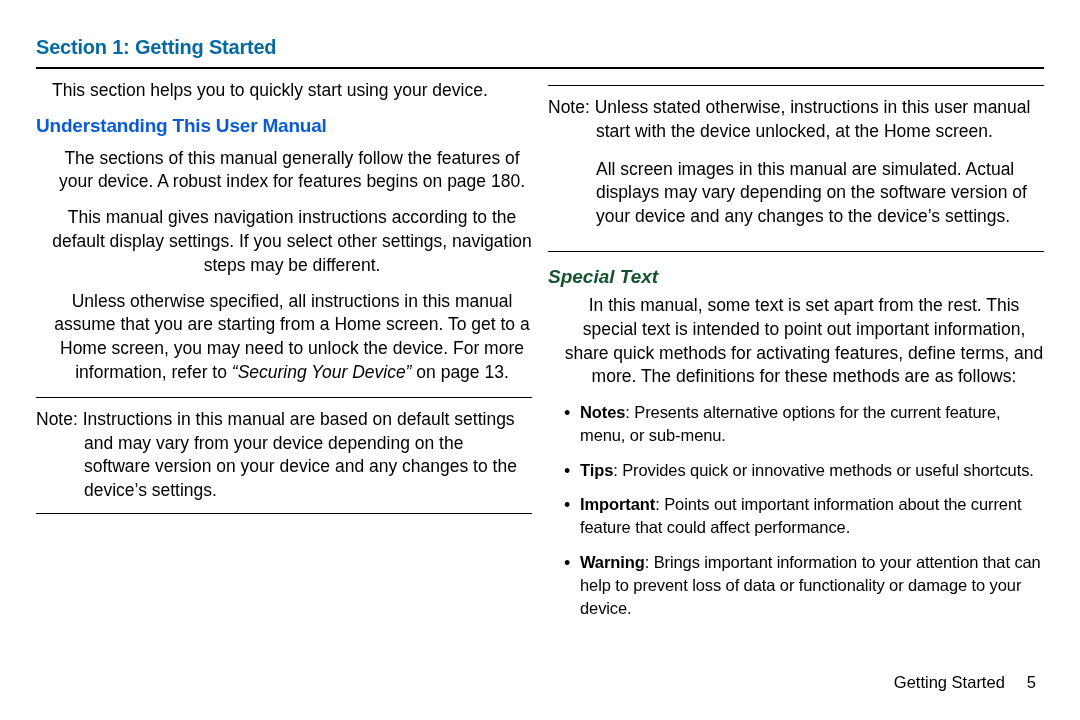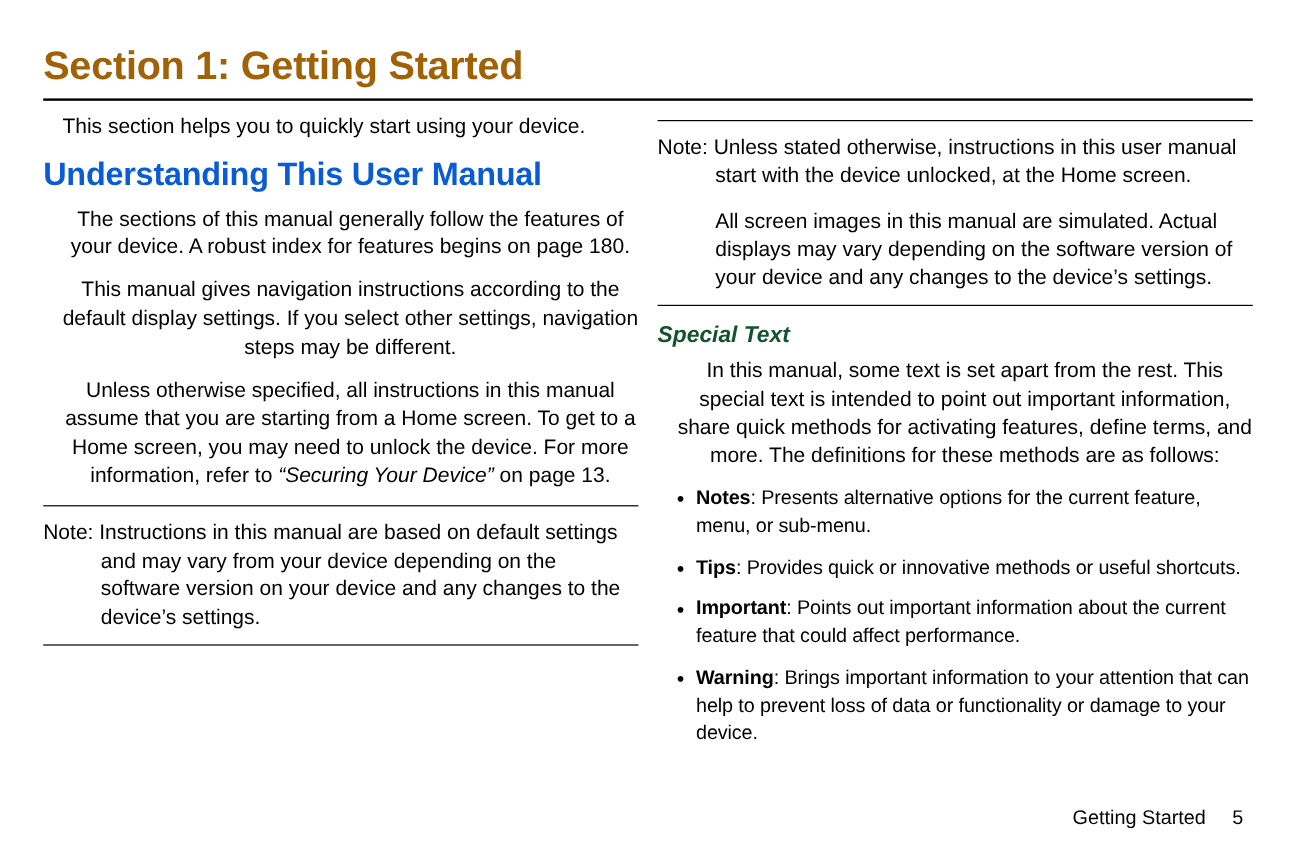--- a/index.html
+++ b/index.html
@@ -5,23 +5,23 @@
   * { box-sizing: border-box; margin: 0; padding: 0; }
   html, body { width: 1080px; height: 720px; }
   body {
     background: #ffffff;
     font-family: Arial, Helvetica, sans-serif;
     color: #000;
     padding: 36px 36px 0 36px;
     position: relative;
   }
   .section-title {
-    color: #a16207;
+    color: #0369a1;
     font-weight: 800;
-    font-size: 33px;
+    font-size: 20px;
     letter-spacing: -0.2px;
     margin-bottom: 8px;
   }
   .rule-thick {
     border: none;
     border-top: 2px solid #000;
     margin-bottom: 10px;
   }
   .columns {
     display: flex;
@@ -33,21 +33,21 @@
   }
   .intro {
     font-size: 17.5px;
     line-height: 1.35;
     margin-bottom: 12px;
     padding-left: 16px;
   }
   .h2 {
     color: #0a5bd6;
     font-weight: 800;
-    font-size: 27px;
+    font-size: 19px;
     letter-spacing: -0.2px;
     margin-bottom: 10px;
   }
   .h3 {
     color: #14532d;
     font-weight: 700;
     font-style: italic;
     font-size: 19px;
     margin-bottom: 6px;
     margin-top: 14px;
@@ -69,21 +69,21 @@
     margin: 6px 0 6px 0;
   }
   .note-p {
     font-size: 17.5px;
     line-height: 1.36;
     padding-left: 48px;
     text-indent: -48px;
   }
   .note-p .label { font-weight: 400; }
   .note-block2 .note-p { margin-bottom: 14px; }
-  .note-block2 .note-p:last-child { margin-bottom: 0; padding-left: 48px; text-indent: 0; }
+  .note-block2 .note-p:last-child { margin-bottom: 12px; padding-left: 48px; text-indent: 0; }
   ul.bullets {
     list-style: none;
     padding-left: 16px;
   }
   ul.bullets li {
     font-size: 16.5px;
     line-height: 1.38;
     margin-bottom: 12px;
     padding-left: 16px;
     position: relative;

